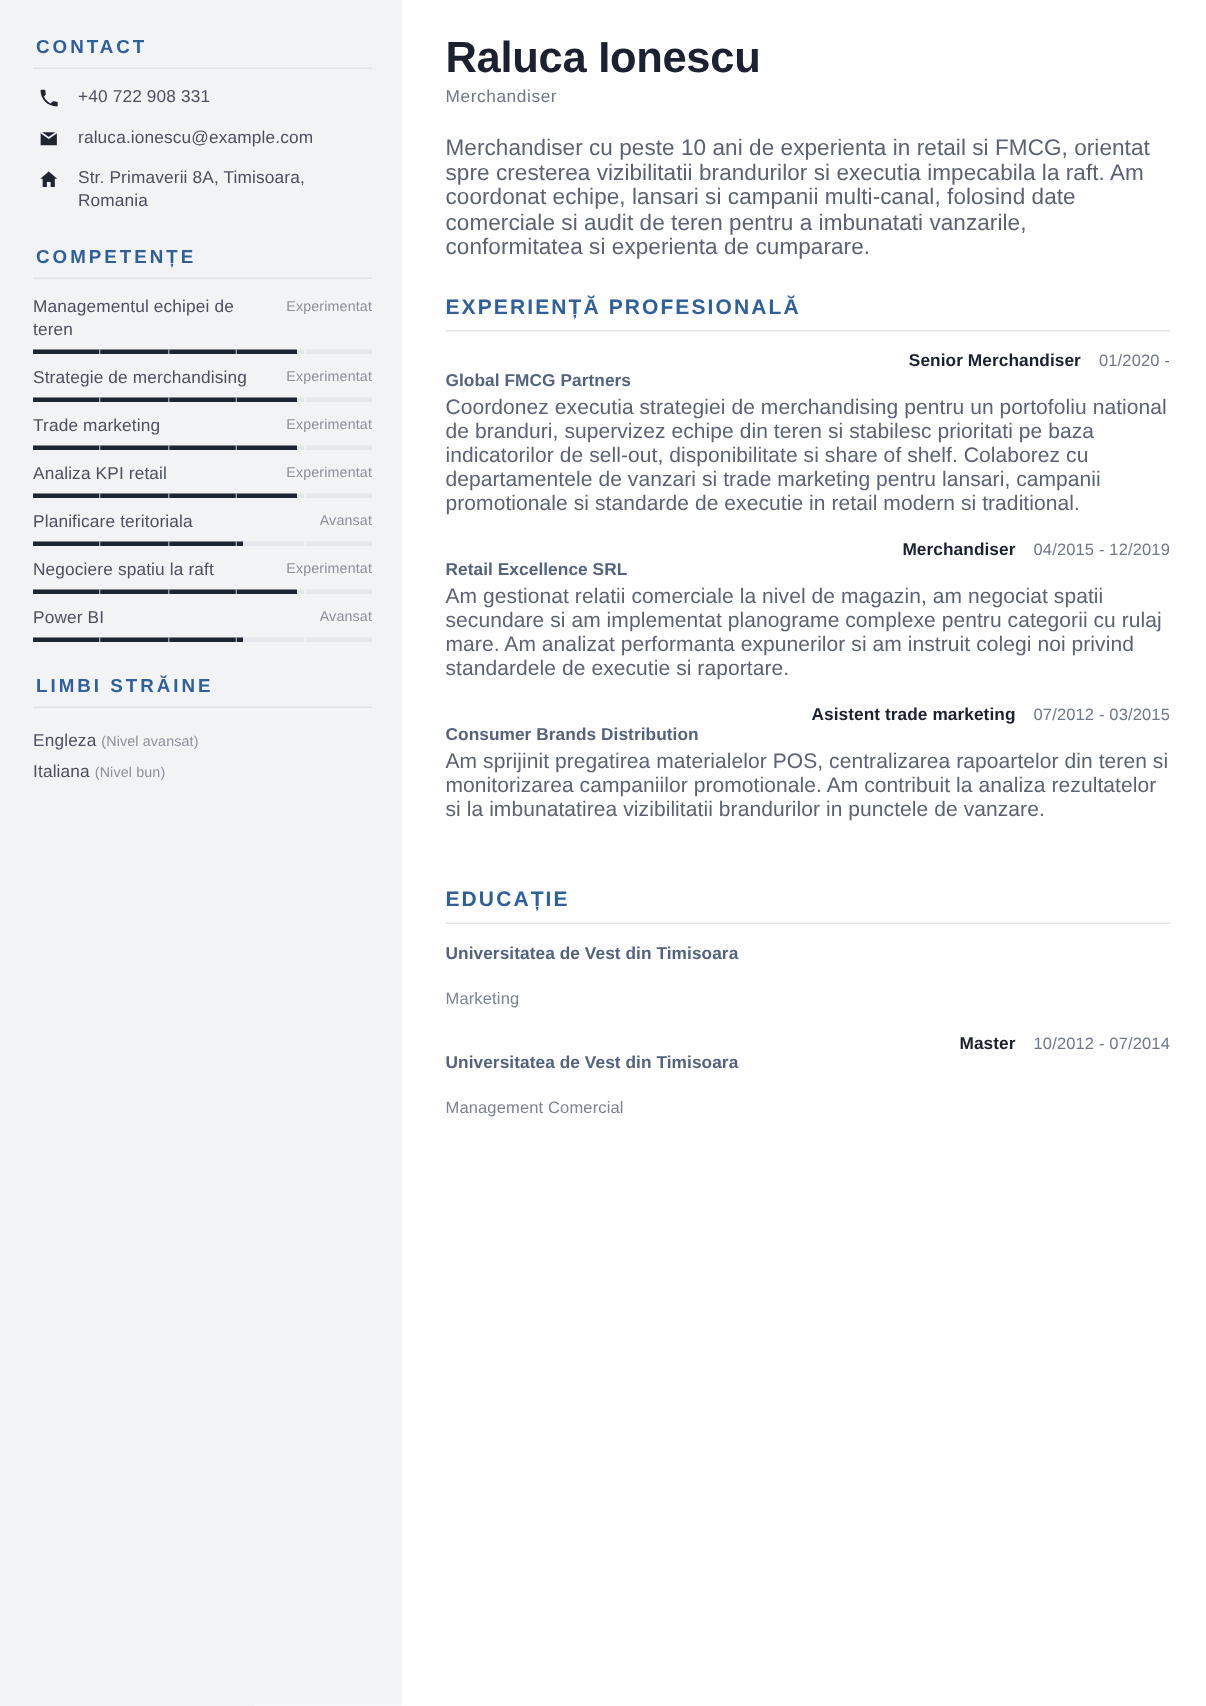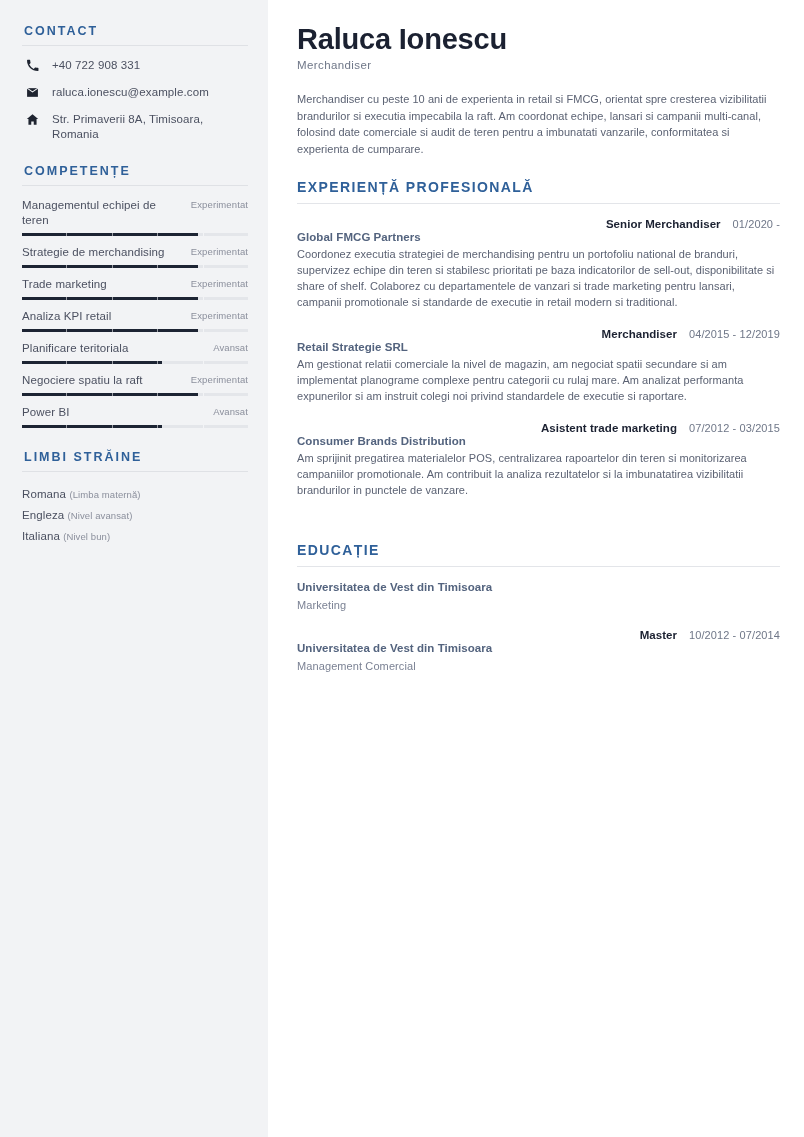--- a/index.html
+++ b/index.html
@@ -138,21 +138,21 @@
     margin: 0 0 3px 0;
     line-height: 34px;
   }
   .role {
     font-size: 11.5px;
     color: #6f7788;
     letter-spacing: 0.4px;
     margin: 0 0 20px 0;
   }
   .summary {
-    font-size: 11px;
+    font-size: 15px;
     color: #5b6273;
     line-height: 16.5px;
     margin: 0 0 22px 0;
     letter-spacing: 0.05px;
   }
   .main-heading {
     font-size: 14px;
     font-weight: bold;
     letter-spacing: 1.4px;
     color: #2f6099;
@@ -184,30 +184,30 @@
     letter-spacing: 0.1px;
   }
   .entry-org {
     font-size: 11.5px;
     font-weight: bold;
     color: #53637e;
     margin-top: 1px;
     letter-spacing: 0.05px;
   }
   .entry-desc {
-    font-size: 11px;
+    font-size: 14px;
     color: #5b6273;
     line-height: 16px;
     margin-top: 3px;
     letter-spacing: 0.05px;
   }
   .entry-field {
     font-size: 11px;
     color: #7b8294;
-    margin-top: 6px;
+    margin-top: 18px;
     letter-spacing: 0.1px;
   }
   .section-gap { height: 26px; }
 </style>
 </head>
 <body>
 
 <div class="page">
 
   <aside class="sidebar">
@@ -360,21 +360,20 @@
               </div>
             </div>
           </div>
         </div>
     </section>
 
     <section class="side-section">
       <div class="side-heading">LIMBI STRĂINE</div>
       <div class="side-rule"></div>
       <div id="language-list">
-          <div class="lang-row"><span>Romana</span> <span class="lang-level">(Limba maternă)</span></div>
           <div class="lang-row"><span>Engleza</span> <span class="lang-level">(Nivel avansat)</span></div>
           <div class="lang-row"><span>Italiana</span> <span class="lang-level">(Nivel bun)</span></div>
         </div>
     </section>
 
   </aside>
 
   <main class="main">
 
     <h1 class="name">Raluca Ionescu</h1>
@@ -391,21 +390,21 @@
               <span class="entry-date">01/2020 -</span>
             </div>
             <div class="entry-org">Global FMCG Partners</div>
             <div class="entry-desc">Coordonez executia strategiei de merchandising pentru un portofoliu national de branduri, supervizez echipe din teren si stabilesc prioritati pe baza indicatorilor de sell-out, disponibilitate si share of shelf. Colaborez cu departamentele de vanzari si trade marketing pentru lansari, campanii promotionale si standarde de executie in retail modern si traditional.</div>
           </div>
           <div class="entry">
             <div class="entry-head">
               <span class="entry-title">Merchandiser</span>
               <span class="entry-date">04/2015 - 12/2019</span>
             </div>
-            <div class="entry-org">Retail Strategie SRL</div>
+            <div class="entry-org">Retail Excellence SRL</div>
             <div class="entry-desc">Am gestionat relatii comerciale la nivel de magazin, am negociat spatii secundare si am implementat planograme complexe pentru categorii cu rulaj mare. Am analizat performanta expunerilor si am instruit colegi noi privind standardele de executie si raportare.</div>
           </div>
           <div class="entry">
             <div class="entry-head">
               <span class="entry-title">Asistent trade marketing</span>
               <span class="entry-date">07/2012 - 03/2015</span>
             </div>
             <div class="entry-org">Consumer Brands Distribution</div>
             <div class="entry-desc">Am sprijinit pregatirea materialelor POS, centralizarea rapoartelor din teren si monitorizarea campaniilor promotionale. Am contribuit la analiza rezultatelor si la imbunatatirea vizibilitatii brandurilor in punctele de vanzare.</div>
           </div>

